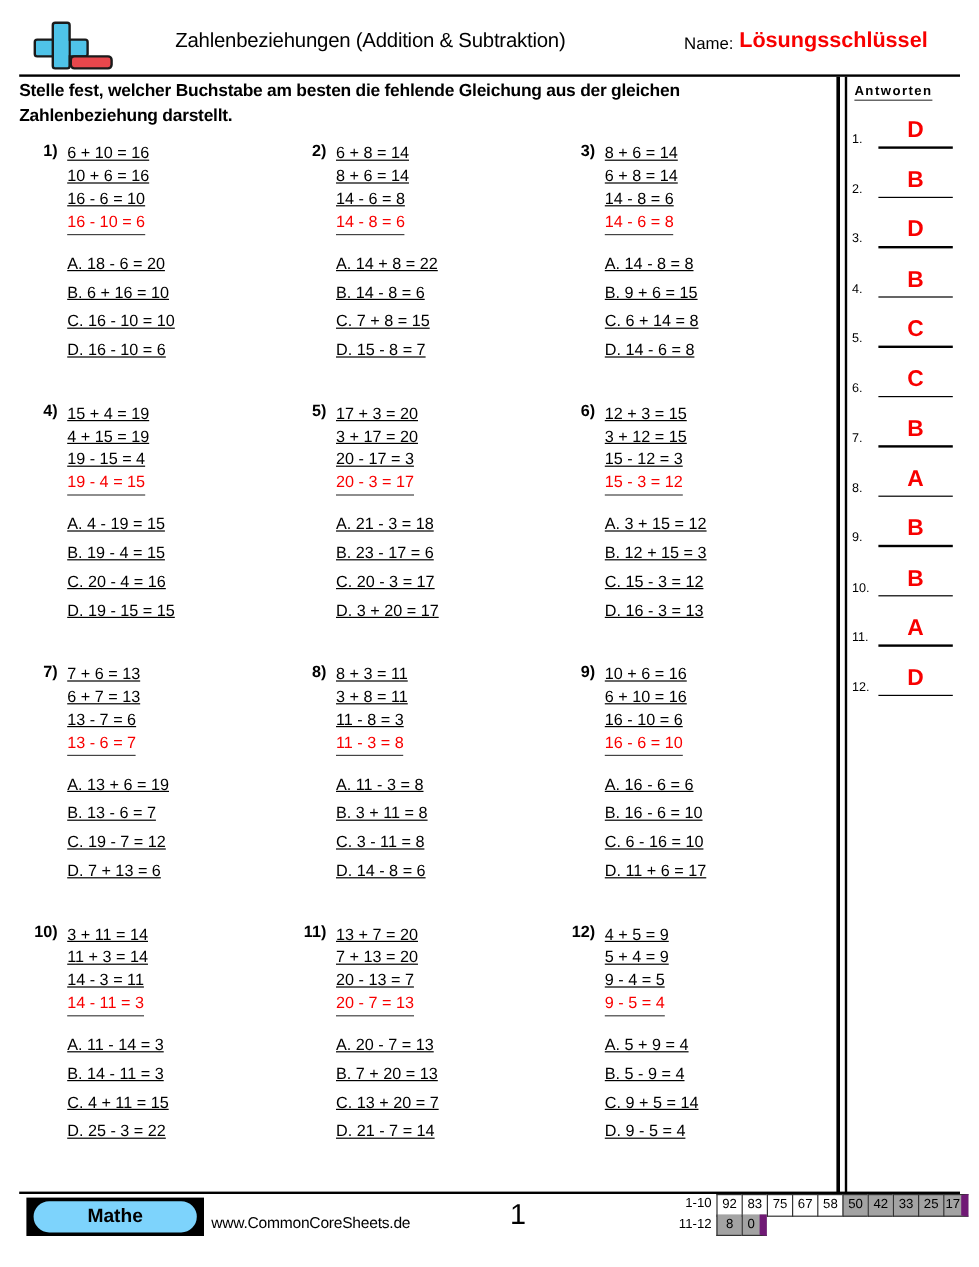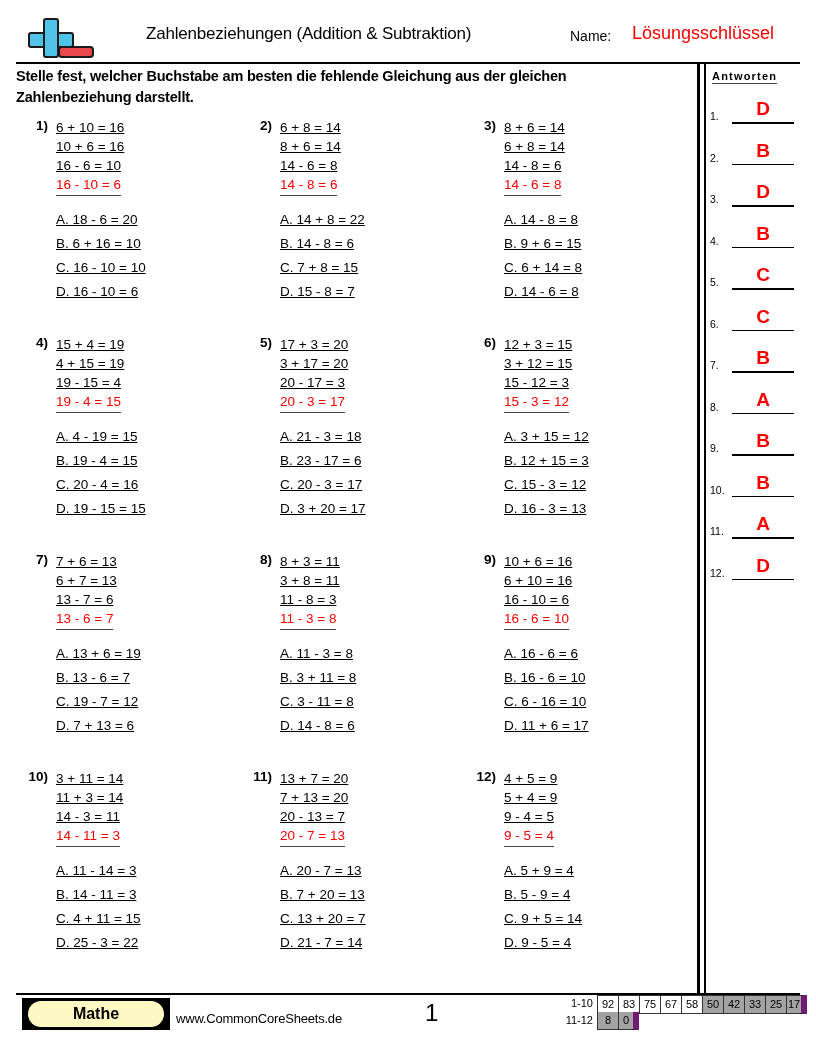--- a/index.html
+++ b/index.html
@@ -81,24 +81,24 @@
     white-space: nowrap;
   }
   .name-label {
     position: absolute;
     left: 554px;
     top: 14px;
     font-size: 14px;
   }
   .name-value {
     position: absolute;
-    left: 616px;
+    left: 600px;
     top: 9px;
     font-size: 18px;
-    font-weight: normal;
+    font-weight: bold;
     color: #f80000;
     white-space: nowrap;
   }
   .header-rule {
     position: absolute;
     left: 16px;
     top: 62px;
     width: 784px;
     height: 2px;
     background: #000;
@@ -250,21 +250,21 @@
     width: 148px;
     height: 32px;
     background: #000;
   }
   .subject-badge .pill {
     position: absolute;
     left: 6px;
     top: 3px;
     width: 136px;
     height: 26px;
-    background: #fef9c3;
+    background: #7dd3fc;
     border-radius: 13px;
     text-align: center;
     line-height: 26px;
     font-size: 16px;
     font-weight: bold;
   }
   .site-url {
     position: absolute;
     left: 176px;
     top: 1011px;

